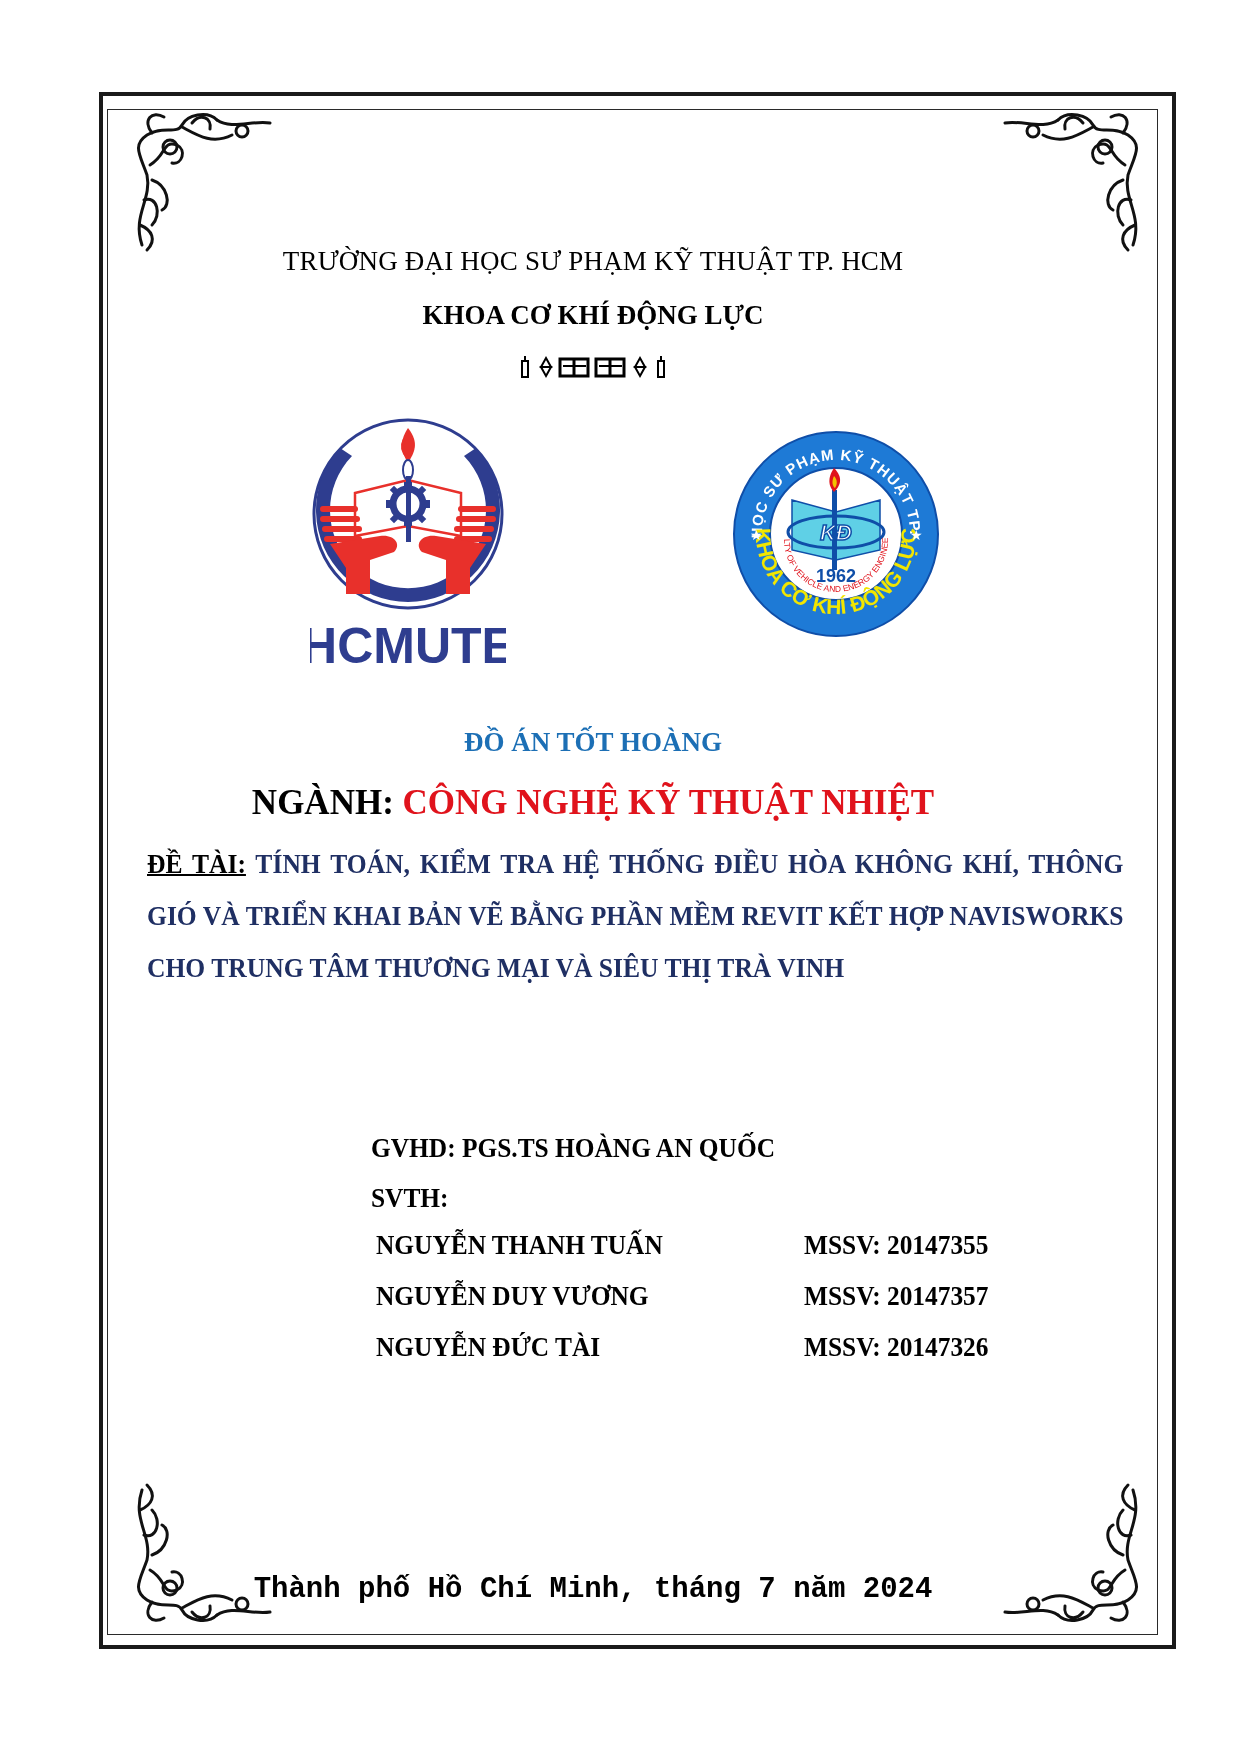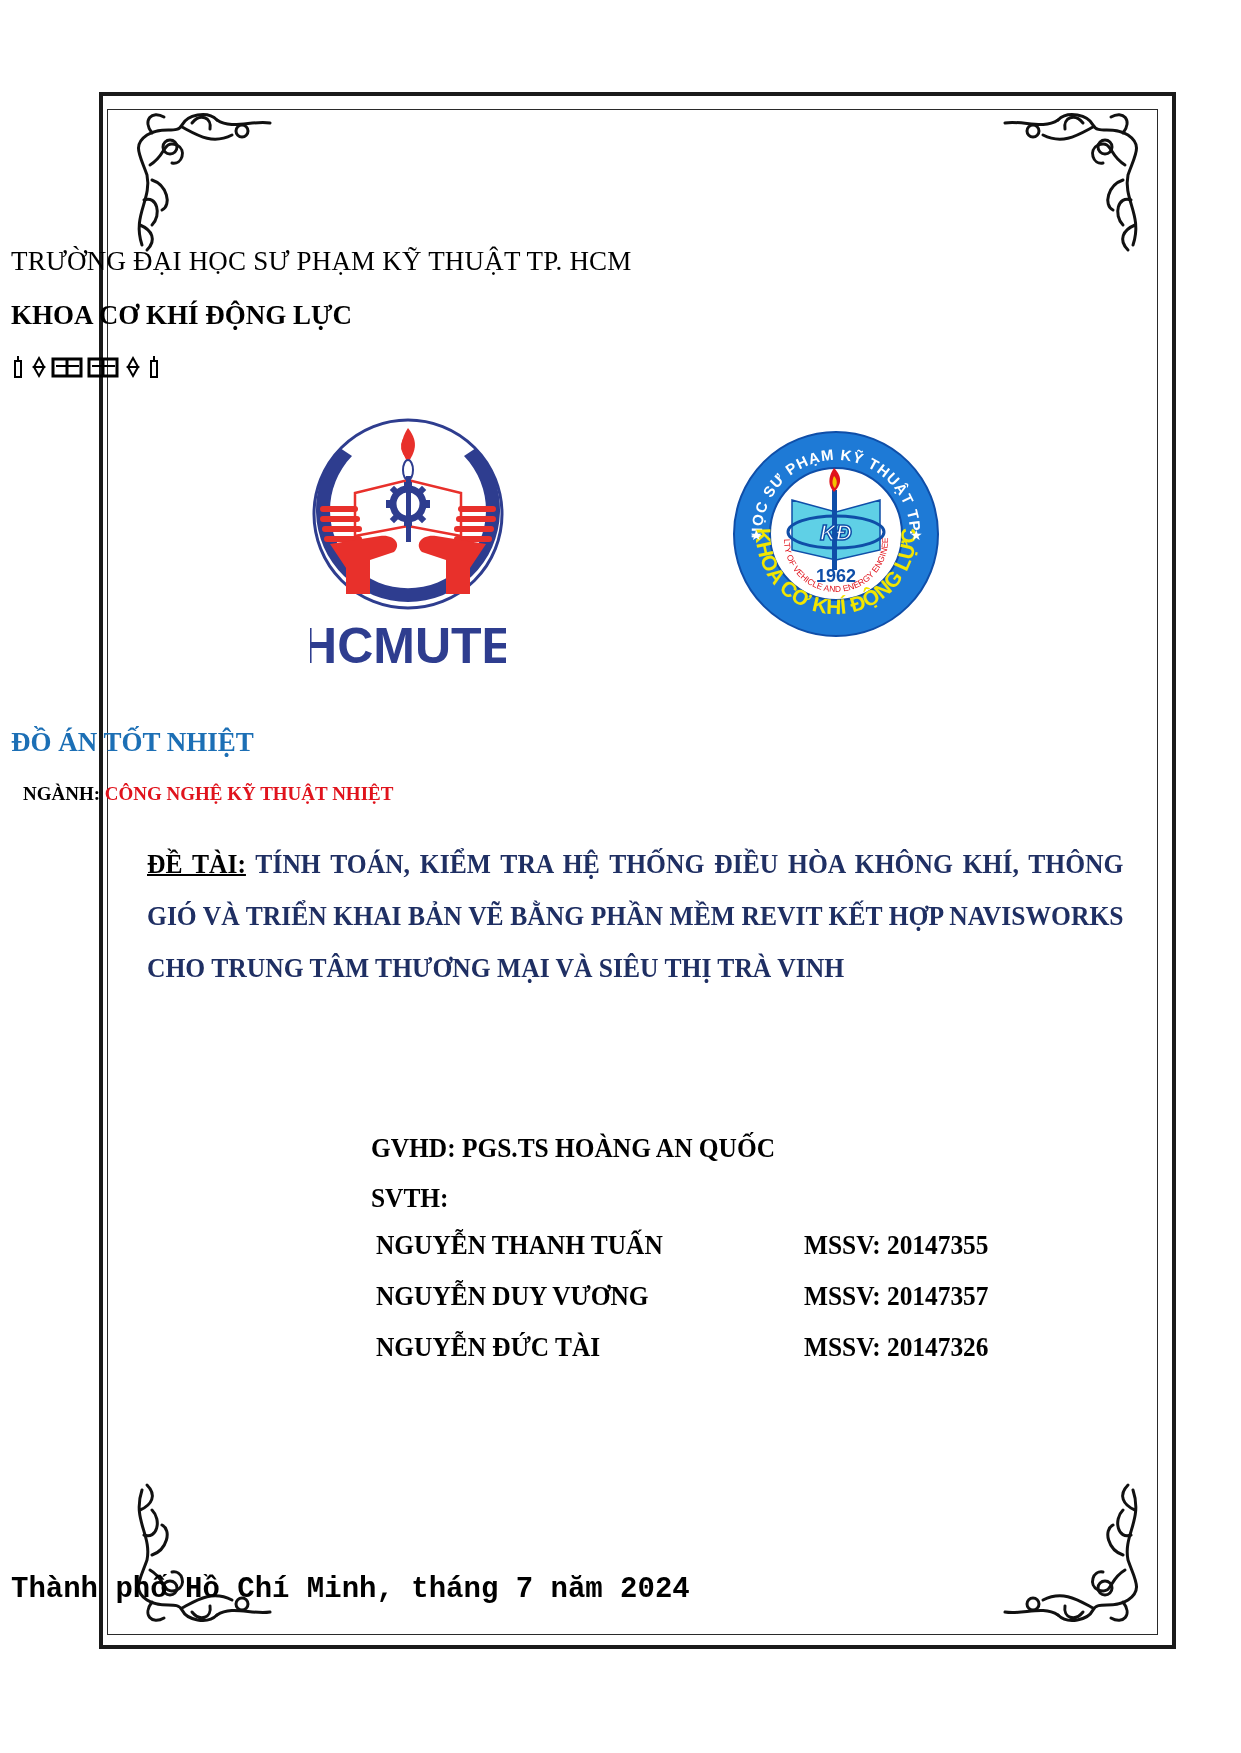--- a/index.html
+++ b/index.html
@@ -11,31 +11,31 @@
   .frame-inner { position: absolute; left: 107px; top: 109px; width: 1051px; height: 1526px;
                  border: 1.5px solid #2a2a2a; box-sizing: border-box; }
 
   .ornament { position: absolute; width: 150px; height: 150px; }
   .ornament svg { width: 100%; height: 100%; }
   .orn-tl { left: 122px; top: 105px; }
   .orn-tr { left: 1003px; top: 105px; transform: scaleX(-1); }
   .orn-bl { left: 122px; top: 1480px; transform: scaleY(-1); }
   .orn-br { left: 1003px; top: 1480px; transform: scale(-1,-1); }
 
-  .center-line { position: absolute; left: 11px; width: 1186px; text-align: left; white-space: nowrap; }
+  .center-line { position: absolute; left: 0; width: 1186px; text-align: center; white-space: nowrap; }
 
   .university { top: 246px; font-size: 27px; font-weight: normal; letter-spacing: 0.2px; }
   .faculty { top: 300px; font-size: 27px; font-weight: bold; }
   .deco { top: 352px; font-size: 22px; font-weight: bold; letter-spacing: 1px; }
 
   .logo-left { position: absolute; left: 310px; top: 418px; width: 196px; height: 252px; }
   .logo-right { position: absolute; left: 732px; top: 430px; width: 208px; height: 208px; }
 
   .thesis-type { top: 727px; font-size: 27px; font-weight: bold; color: #1c6fb5; }
-  .major { top: 783px; font-size: 19px; font-weight: bold; padding-left: 12px; }
+  .major { top: 783px; font-size: 35px; font-weight: bold; }
   .major .major-value { color: #e0131c; }
 
   .topic { position: absolute; left: 147px; top: 838px; width: 976px; font-size: 27.5px; font-weight: bold;
            color: #1f2f63; line-height: 52px; text-align: justify; text-align-last: left;
            font-family: "Liberation Serif", serif; transform: scaleX(0.93); transform-origin: left top; width: 1050px; }
   .topic .topic-label { color: #000; text-decoration: underline; text-decoration-thickness: 2px; }
 
   .info { position: absolute; font-size: 27px; font-weight: bold; white-space: nowrap; }
   .advisor { left: 371px; top: 1133px; transform: scaleX(0.94); transform-origin: left; }
   .svth { left: 371px; top: 1183px; transform: scaleX(0.94); transform-origin: left; }
@@ -205,21 +205,21 @@
 
     <ellipse cx="104" cy="102" rx="48" ry="16" fill="none" stroke="#0f4ea8" stroke-width="3"></ellipse>
     <text x="104" y="110" text-anchor="middle" font-family="Liberation Sans, sans-serif" font-weight="bold" font-style="italic" font-size="22" fill="#fff" stroke="#0f4ea8" stroke-width="1.5">KĐ</text>
     <text font-family="Liberation Sans, sans-serif" font-size="8.5" fill="#e0131c">
       <textPath href="#innerArc" startOffset="50%" text-anchor="middle">FACULTY OF VEHICLE AND ENERGY ENGINEERING</textPath>
     </text>
     <text x="104" y="152" text-anchor="middle" font-family="Liberation Sans, sans-serif" font-weight="bold" font-size="18" fill="#0f4ea8">1962</text>
   </svg>
 </div>
 
-<div class="center-line thesis-type">ĐỒ ÁN TỐT NHIỆT</div>
+<div class="center-line thesis-type">ĐỒ ÁN TỐT HOÀNG</div>
 <div class="center-line major">
   <span>NGÀNH:</span>
   <span class="major-value">CÔNG NGHỆ KỸ THUẬT NHIỆT</span>
 </div>
 
 <div class="topic">
   <span class="topic-label">ĐỀ TÀI:</span>
   <span>TÍNH TOÁN, KIỂM TRA HỆ THỐNG ĐIỀU HÒA KHÔNG KHÍ, THÔNG GIÓ VÀ TRIỂN KHAI BẢN VẼ BẰNG PHẦN MỀM REVIT KẾT HỢP NAVISWORKS CHO TRUNG TÂM THƯƠNG MẠI VÀ SIÊU THỊ TRÀ VINH</span>
 </div>
 

